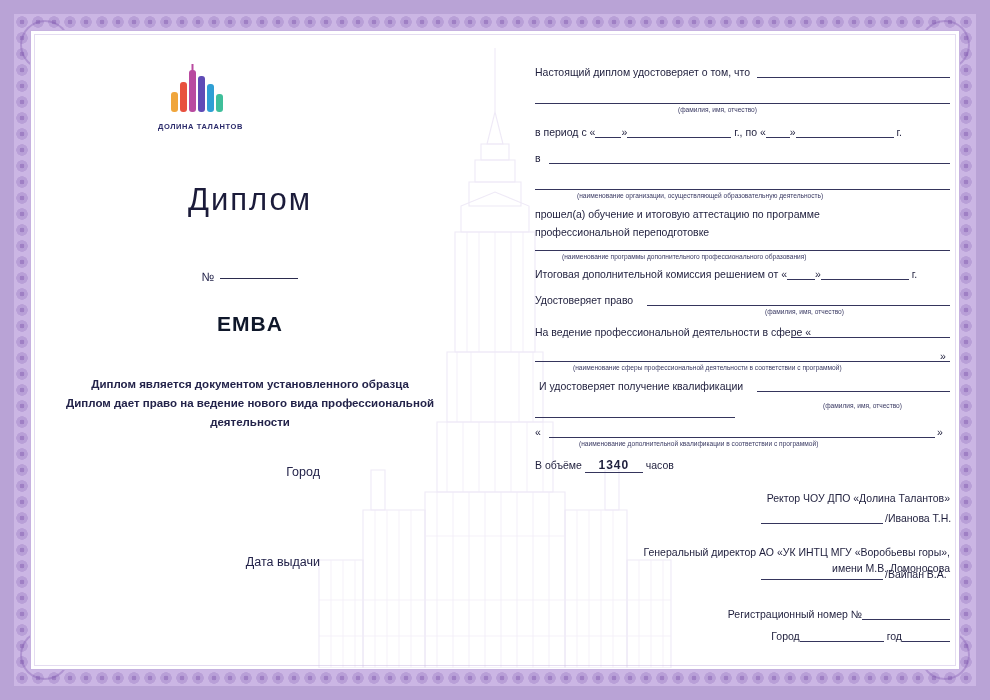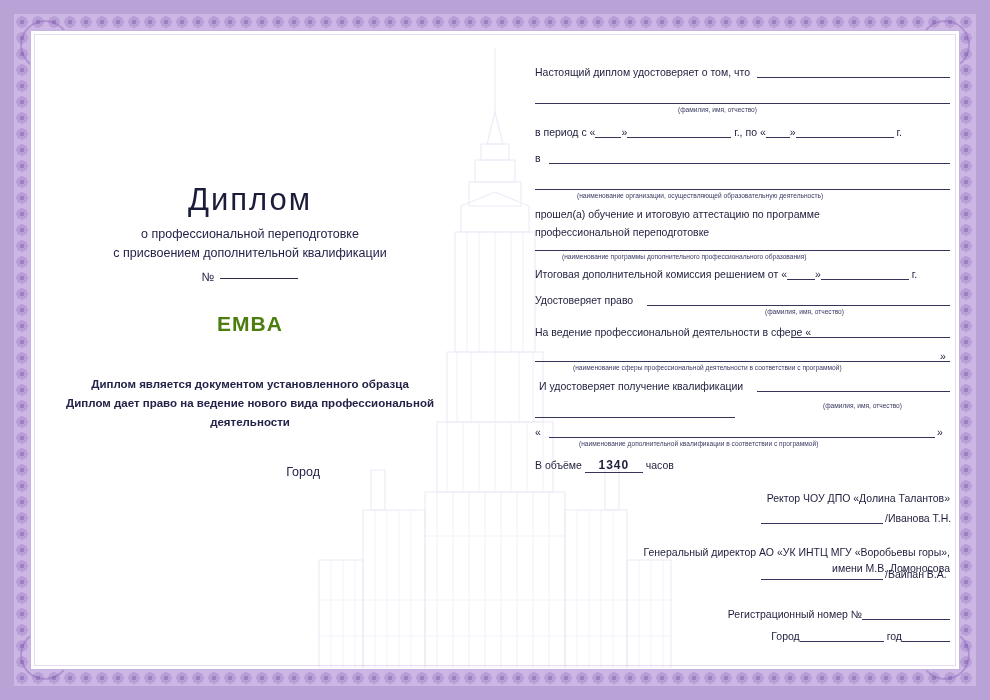--- a/index.html
+++ b/index.html
@@ -171,21 +171,21 @@
     vertical-align: 2px;
   }
   .program-name {
     position: absolute;
     left: 0; top: 272px;
     width: 420px;
     text-align: center;
     font-size: 21px;
     font-weight: bold;
     letter-spacing: 1px;
-    color: #4d7c0f;
+    color: #0f172a;
   }
   .statement {
     position: absolute;
     left: 0; top: 335px;
     width: 420px;
     text-align: center;
     font-size: 11.5px;
     color: #23234a;
     line-height: 19px;
     font-weight: bold;
@@ -334,41 +334,50 @@
         <line x1="120" y1="496" x2="260" y2="496"></line>
       </g>
     </g>
   </svg>
 
   <div class="content">
 
     <div class="left">
 
       <div class="logos">
+        <div class="logo-block">
+          <svg width="62" height="52" viewBox="0 0 62 52" xmlns="http://www.w3.org/2000/svg">
+            <rect x="2" y="30" width="7" height="20" rx="3" fill="#f0a63c"></rect>
+            <rect x="11" y="20" width="7" height="30" rx="3" fill="#e8513f"></rect>
+            <rect x="20" y="8" width="7" height="42" rx="3" fill="#b94aa0"></rect>
+            <rect x="29" y="14" width="7" height="36" rx="3" fill="#5f4bb6"></rect>
+            <rect x="38" y="22" width="7" height="28" rx="3" fill="#2f9fd4"></rect>
+            <rect x="47" y="32" width="7" height="18" rx="3" fill="#3fbf9a"></rect>
+            <rect x="22.5" y="2" width="2" height="8" fill="#b94aa0"></rect>
+          </svg>
+          <div class="logo-caption">ДОЛИНА ТАЛАНТОВ</div>
+        </div>
       </div>
 
       <div class="title-diplom">Диплом</div>
 
-      <div class="subtitle">
-        <div>о профессиональной переподготовке</div>
-        <div>с присвоением дополнительной квалификации</div>
-      </div>
 
       <div class="numline">
         <span>№</span><span class="rule"></span>
       </div>
 
       <div class="program-name">EMBA</div>
 
       <div class="statement">
         <div>Диплом является документом установленного образца</div>
         <div>Диплом дает право на ведение нового вида профессиональной деятельности</div>
       </div>
 
       <div class="field-city">Город</div>
+      <div class="field-date">Дата выдачи</div>
     </div>
 
     <div class="right">
 
       <div class="r-line" style="left:0; top:26px;">Настоящий диплом удостоверяет о том, что</div>
       <div class="full-rule" style="left:222px; top:37px; width:193px;"></div>
       <div class="full-rule" style="left:0; top:63px; width:415px;"></div>
       <div class="hint" style="left:143px; top:66px;">(фамилия, имя, отчество)</div>
 
       <div class="r-line" style="left:0; top:86px;">

